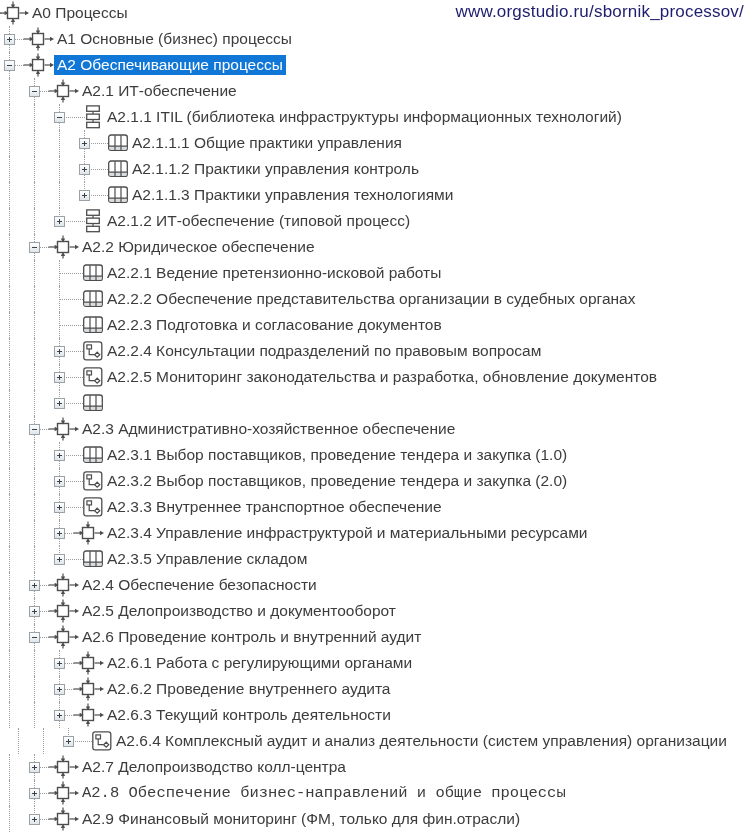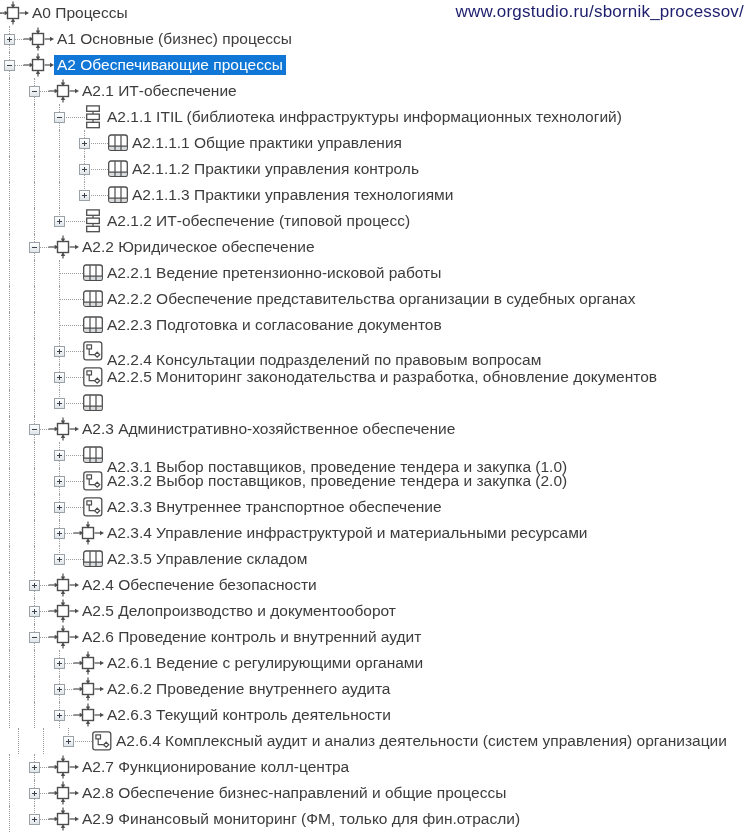--- a/index.html
+++ b/index.html
@@ -222,21 +222,21 @@
         <div class="vl" style="left: 34px; top: 0px; height: 26px;"></div>
         <div class="vl" style="left: 59px; top: 0px; height: 26px;"></div>
         <div class="hl" style="left: 59px; width: 26px;"></div>
         <div class="exp plus" style="left: 54px;"></div>
         <div class="icon" style="left: 83px; top: 3px;"><svg width="20" height="20" viewBox="0 0 20 20" fill="none">
             <rect x="0.8" y="0.8" width="18" height="18" rx="2.4" fill="#fff" stroke="currentColor" stroke-width="1.3"></rect>
             <rect x="3.9" y="3.9" width="4.6" height="4" fill="#fff" stroke="currentColor" stroke-width="1.2"></rect>
             <path d="M6.2 7.9 V13.7 H11.6" stroke="currentColor" stroke-width="1.2"></path>
             <path d="M14.2 11.2 L16.8 13.7 L14.2 16.2 L11.6 13.7 Z" fill="#fff" stroke="currentColor" stroke-width="1.2"></path>
           </svg></div>
-        <div class="lbl" style="left: 107px; margin-top: 9px;">A2.2.4 Консультации подразделений по правовым вопросам</div>
+        <div class="lbl" style="left: 107px;">A2.2.4 Консультации подразделений по правовым вопросам</div>
       </div>
       <div class="row" style="top: 364px;">
         <div class="vl" style="left: 9px; top: 0px; height: 26px;"></div>
         <div class="vl" style="left: 34px; top: 0px; height: 26px;"></div>
         <div class="vl" style="left: 59px; top: 0px; height: 26px;"></div>
         <div class="hl" style="left: 59px; width: 26px;"></div>
         <div class="exp plus" style="left: 54px;"></div>
         <div class="icon" style="left: 83px; top: 3px;"><svg width="20" height="20" viewBox="0 0 20 20" fill="none">
             <rect x="0.8" y="0.8" width="18" height="18" rx="2.4" fill="#fff" stroke="currentColor" stroke-width="1.3"></rect>
             <rect x="3.9" y="3.9" width="4.6" height="4" fill="#fff" stroke="currentColor" stroke-width="1.2"></rect>
@@ -279,21 +279,21 @@
         <div class="vl" style="left: 9px; top: 0px; height: 26px;"></div>
         <div class="vl" style="left: 34px; top: 0px; height: 26px;"></div>
         <div class="vl" style="left: 59px; top: 0px; height: 26px;"></div>
         <div class="hl" style="left: 59px; width: 26px;"></div>
         <div class="exp plus" style="left: 54px;"></div>
         <div class="icon" style="left: 83px; top: 4px;"><svg width="20" height="18" viewBox="0 0 20 18" fill="none">
             <rect x="0.7" y="1" width="18.6" height="15.4" rx="2.2" fill="#fff" stroke="currentColor" stroke-width="1.3"></rect>
             <rect x="1.4" y="12.2" width="17.2" height="3.4" fill="#d9dde0"></rect>
             <path d="M7 1.2 V16.2 M13 1.2 V16.2 M0.9 12.2 H19.1" stroke="currentColor" stroke-width="1.2"></path>
           </svg></div>
-        <div class="lbl" style="left: 107px; margin-top: 12px;">A2.3.1 Выбор поставщиков, проведение тендера и закупка (1.0)</div>
+        <div class="lbl" style="left: 107px;">A2.3.1 Выбор поставщиков, проведение тендера и закупка (1.0)</div>
       </div>
       <div class="row" style="top: 468px;">
         <div class="vl" style="left: 9px; top: 0px; height: 26px;"></div>
         <div class="vl" style="left: 34px; top: 0px; height: 26px;"></div>
         <div class="vl" style="left: 59px; top: 0px; height: 26px;"></div>
         <div class="hl" style="left: 59px; width: 26px;"></div>
         <div class="exp plus" style="left: 54px;"></div>
         <div class="icon" style="left: 83px; top: 3px;"><svg width="20" height="20" viewBox="0 0 20 20" fill="none">
             <rect x="0.8" y="0.8" width="18" height="18" rx="2.4" fill="#fff" stroke="currentColor" stroke-width="1.3"></rect>
             <rect x="3.9" y="3.9" width="4.6" height="4" fill="#fff" stroke="currentColor" stroke-width="1.2"></rect>
@@ -412,21 +412,21 @@
             <rect x="11.5" y="6.5" width="11" height="11" fill="#fff" stroke="currentColor" stroke-width="1.4"></rect>
             <path d="M2.5 12 H9" stroke="currentColor" stroke-width="1.2"></path>
             <path d="M8.6 9.8 L12.6 12 L8.6 14.2 Z" fill="currentColor"></path>
             <path d="M23.5 12 H29.5" stroke="currentColor" stroke-width="1.2"></path>
             <path d="M29 9.8 L33 12 L29 14.2 Z" fill="currentColor"></path>
             <path d="M17 0.5 V4" stroke="currentColor" stroke-width="1.2"></path>
             <path d="M14.8 3.4 H19.2 L17 7.4 Z" fill="currentColor"></path>
             <path d="M17 23.5 V20.5" stroke="currentColor" stroke-width="1.2"></path>
             <path d="M14.8 20.9 H19.2 L17 16.9 Z" fill="currentColor"></path>
           </svg></div>
-        <div class="lbl" style="left: 107px;">A2.6.1 Ведение с регулирующими органами</div>
+        <div class="lbl" style="left: 107px;">A2.6.1 Работа с регулирующими органами</div>
       </div>
       <div class="row" style="top: 676px;">
         <div class="vl" style="left: 9px; top: 0px; height: 26px;"></div>
         <div class="vl" style="left: 34px; top: 0px; height: 26px;"></div>
         <div class="vl" style="left: 59px; top: 0px; height: 26px;"></div>
         <div class="hl" style="left: 59px; width: 15px;"></div>
         <div class="exp plus" style="left: 54px;"></div>
         <div class="icon" style="left: 71px; top: 1px;"><svg width="34" height="24" viewBox="0 0 34 24" fill="none">
             <rect x="11.5" y="6.5" width="11" height="11" fill="#fff" stroke="currentColor" stroke-width="1.4"></rect>
             <path d="M2.5 12 H9" stroke="currentColor" stroke-width="1.2"></path>
@@ -482,39 +482,39 @@
             <rect x="11.5" y="6.5" width="11" height="11" fill="#fff" stroke="currentColor" stroke-width="1.4"></rect>
             <path d="M2.5 12 H9" stroke="currentColor" stroke-width="1.2"></path>
             <path d="M8.6 9.8 L12.6 12 L8.6 14.2 Z" fill="currentColor"></path>
             <path d="M23.5 12 H29.5" stroke="currentColor" stroke-width="1.2"></path>
             <path d="M29 9.8 L33 12 L29 14.2 Z" fill="currentColor"></path>
             <path d="M17 0.5 V4" stroke="currentColor" stroke-width="1.2"></path>
             <path d="M14.8 3.4 H19.2 L17 7.4 Z" fill="currentColor"></path>
             <path d="M17 23.5 V20.5" stroke="currentColor" stroke-width="1.2"></path>
             <path d="M14.8 20.9 H19.2 L17 16.9 Z" fill="currentColor"></path>
           </svg></div>
-        <div class="lbl" style="left: 82px;">A2.7 Функционирование колл-центра</div>
+        <div class="lbl" style="left: 82px;">A2.7 Делопроизводство колл-центра</div>
       </div>
       <div class="row" style="top: 780px;">
         <div class="vl" style="left: 9px; top: 0px; height: 26px;"></div>
         <div class="vl" style="left: 34px; top: 0px; height: 26px;"></div>
         <div class="hl" style="left: 34px; width: 15px;"></div>
         <div class="exp plus" style="left: 29px;"></div>
         <div class="icon" style="left: 46px; top: 1px;"><svg width="34" height="24" viewBox="0 0 34 24" fill="none">
             <rect x="11.5" y="6.5" width="11" height="11" fill="#fff" stroke="currentColor" stroke-width="1.4"></rect>
             <path d="M2.5 12 H9" stroke="currentColor" stroke-width="1.2"></path>
             <path d="M8.6 9.8 L12.6 12 L8.6 14.2 Z" fill="currentColor"></path>
             <path d="M23.5 12 H29.5" stroke="currentColor" stroke-width="1.2"></path>
             <path d="M29 9.8 L33 12 L29 14.2 Z" fill="currentColor"></path>
             <path d="M17 0.5 V4" stroke="currentColor" stroke-width="1.2"></path>
             <path d="M14.8 3.4 H19.2 L17 7.4 Z" fill="currentColor"></path>
             <path d="M17 23.5 V20.5" stroke="currentColor" stroke-width="1.2"></path>
             <path d="M14.8 20.9 H19.2 L17 16.9 Z" fill="currentColor"></path>
           </svg></div>
-        <div class="lbl" style="left: 82px;">A2.8 Обеспечение бизнес-направлений и общие процессы</div>
+        <div class="lbl" style="left: 82px; font-family: Liberation Mono, monospace;">A2.8 Обеспечение бизнес-направлений и общие процессы</div>
       </div>
       <div class="row" style="top: 806px;">
         <div class="vl" style="left: 9px; top: 0px; height: 26px;"></div>
         <div class="vl" style="left: 34px; top: 0px; height: 13px;"></div>
         <div class="hl" style="left: 34px; width: 15px;"></div>
         <div class="exp plus" style="left: 29px;"></div>
         <div class="icon" style="left: 46px; top: 1px;"><svg width="34" height="24" viewBox="0 0 34 24" fill="none">
             <rect x="11.5" y="6.5" width="11" height="11" fill="#fff" stroke="currentColor" stroke-width="1.4"></rect>
             <path d="M2.5 12 H9" stroke="currentColor" stroke-width="1.2"></path>
             <path d="M8.6 9.8 L12.6 12 L8.6 14.2 Z" fill="currentColor"></path>

